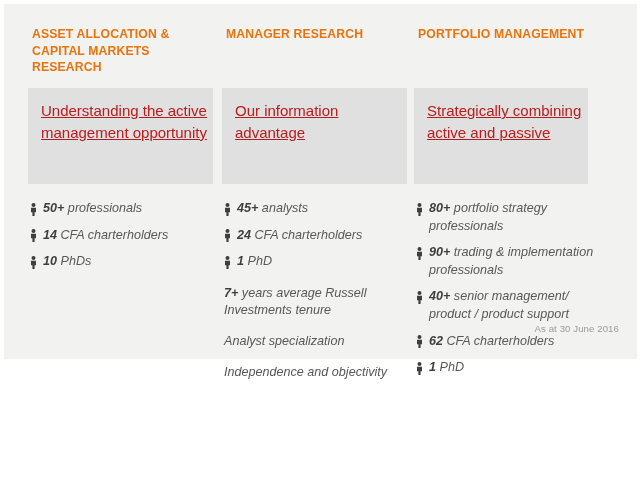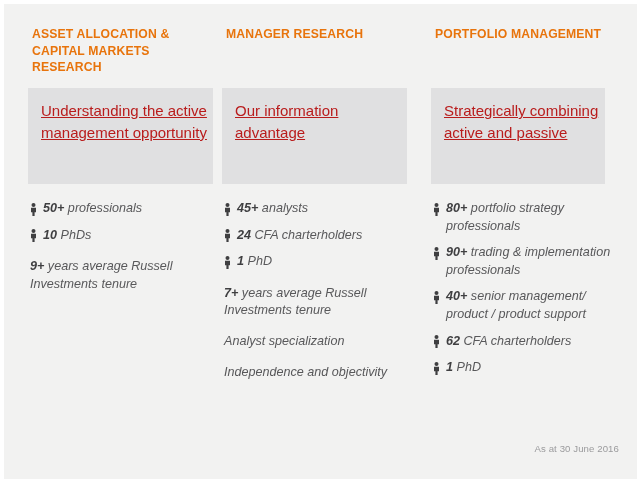--- a/index.html
+++ b/index.html
@@ -11,39 +11,39 @@
     width: 641px;
     height: 483px;
     font-family: "Liberation Sans", sans-serif;
     overflow: hidden;
   }
   #slide {
     position: absolute;
     left: 4px;
     top: 4px;
     width: 633px;
-    height: 475px;
+    height: 355px;
     background: #f2f2f1;
     box-sizing: border-box;
   }
   .columns {
     position: absolute;
     left: 0;
     top: 0;
     width: 633px;
     height: 475px;
   }
   .col {
     position: absolute;
     top: 0;
     height: 475px;
   }
   .col-0 { left: 24px;  width: 185px; }
   .col-1 { left: 218px; width: 185px; }
-  .col-2 { left: 427px; width: 200px; }
+  .col-2 { left: 410px; width: 200px; }
 
   .col-head {
     position: absolute;
     top: 22px;
     left: 4px;
     right: 0;
     color: #e8740c;
     font-size: 12.2px;
     font-weight: bold;
     line-height: 16.5px;
@@ -128,24 +128,29 @@
                 <path d="M1 4.8 H6 V9.2 H4.6 V13 H2.4 V9.2 H1 Z" fill="#3f3f41"></path>
               </svg>
             </span><span class="lead">50+</span><span> professionals</span>
         </div>
         <div class="fact with-icon">
           <span class="person-icon">
               <svg width="7" height="13" viewBox="0 0 7 13">
                 <circle cx="3.5" cy="2" r="2" fill="#3f3f41"></circle>
                 <path d="M1 4.8 H6 V9.2 H4.6 V13 H2.4 V9.2 H1 Z" fill="#3f3f41"></path>
               </svg>
+            </span><span class="lead">14</span><span> CFA charterholders</span>
+        </div>
+        <div class="fact with-icon">
+          <span class="person-icon">
+              <svg width="7" height="13" viewBox="0 0 7 13">
+                <circle cx="3.5" cy="2" r="2" fill="#3f3f41"></circle>
+                <path d="M1 4.8 H6 V9.2 H4.6 V13 H2.4 V9.2 H1 Z" fill="#3f3f41"></path>
+              </svg>
             </span><span class="lead">10</span><span> PhDs</span>
-        </div>
-        <div class="fact" style="margin-top:14px">
-          <span class="lead">9+</span><span> years average Russell  Investments tenure</span>
         </div>
       </div>
     </div>
 
     <div class="col col-1">
       <div class="col-head">MANAGER RESEARCH</div>
       <div class="headline-box">
         <div class="headline-text">Our information advantage</div>
       </div>
       <div class="facts">

